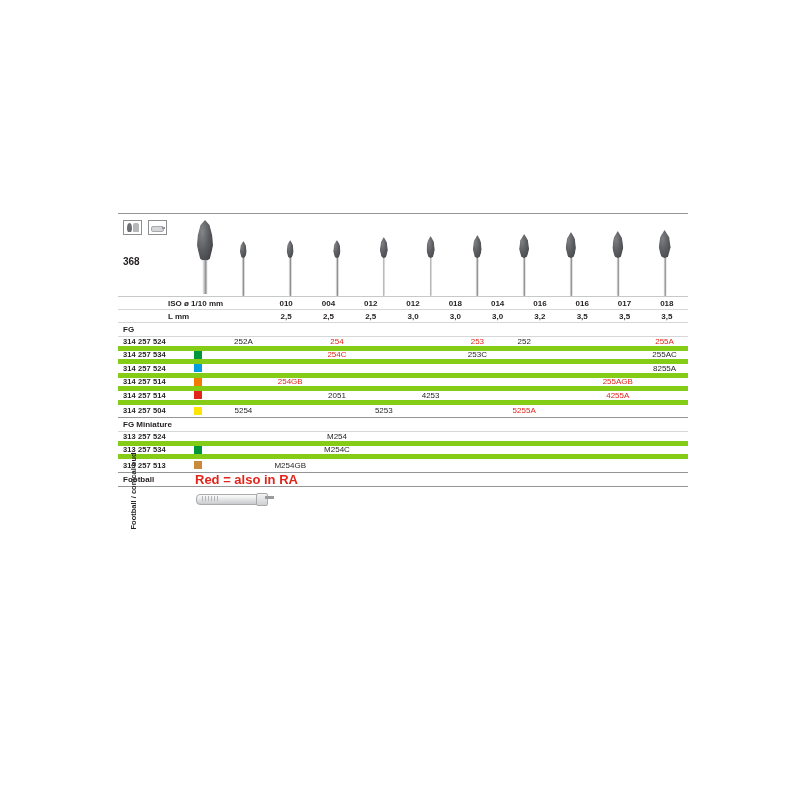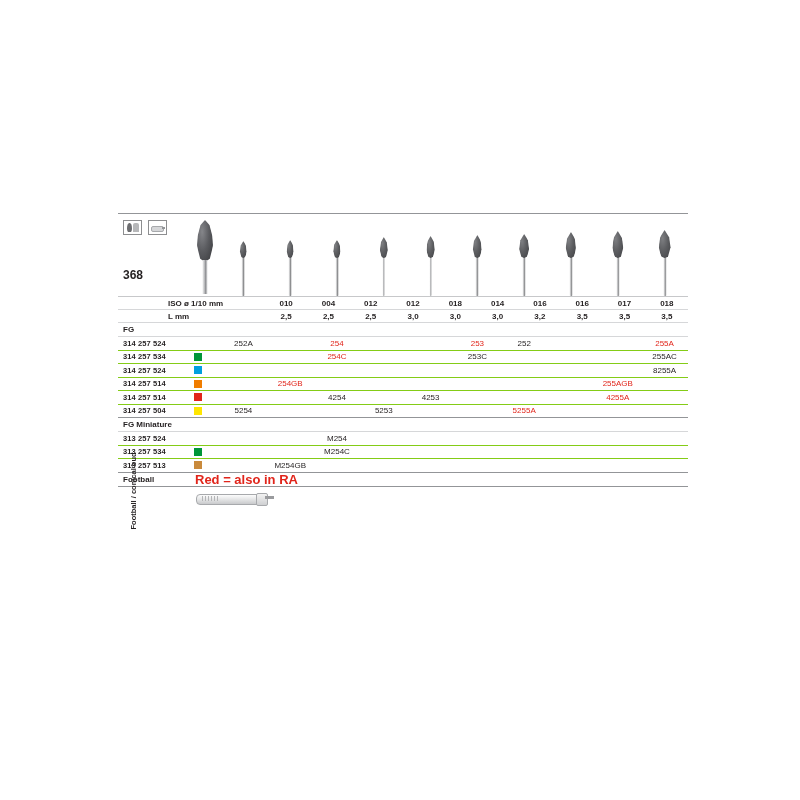--- a/index.html
+++ b/index.html
@@ -95,22 +95,22 @@
     height: 13px;
     border: 1px solid #8d8e90;
     background: #fff;
     position: relative;
     overflow: hidden;
   }
 
   #modelnum {
     position: absolute;
     left: 5px;
-    top: 54px;
-    font-size: 12px;
+    top: 42px;
+    font-size: 10px;
     font-weight: bold;
   }
 
   #hdr-big {
     width: 30px;
     min-width: 30px;
     position: relative;
   }
 
   #hdr-burs {
@@ -176,21 +176,21 @@
     width: 16px;
     height: 42px;
     background: radial-gradient(ellipse at 32% 28%, #85868a 0%, #5b5c60 45%, #353639 100%);
     border-radius: 48% 48% 40% 40% / 58% 58% 42% 42%;
     clip-path: polygon(50% 0%, 78% 12%, 96% 38%, 100% 62%, 80% 92%, 50% 100%, 20% 92%, 0% 62%, 4% 38%, 22% 12%);
   }
 
   
   .dataline {
     height: 13.5px;
-    border-bottom: 1px solid #84cc16;
+    border-bottom: 5px solid #84cc16;
     align-items: center;
   }
 
   .specline {
     height: 13px;
     border-bottom: 1px solid #d6d7d9;
     align-items: center;
   }
 
   .lbl.specname { font-weight: bold; margin-left: 45px; }
@@ -483,21 +483,21 @@
         </div>
       </div>
       <div class="row dataline">
         <div class="lbl code">314 257 514</div>
         <div class="swatchcell">
           <span class="sw" style="background: rgb(225, 37, 27);"></span>
         </div>
         <div class="cells">
           <div class="cell"></div>
           <div class="cell"></div>
-          <div class="cell">4254</div>
+          <div class="cell">2051</div>
           <div class="cell"></div>
           <div class="cell">4253</div>
           <div class="cell"></div>
           <div class="cell"></div>
           <div class="cell"></div>
           <div class="cell red">4255A</div>
           <div class="cell"></div>
         </div>
       </div>
       <div class="row dataline thickline">

